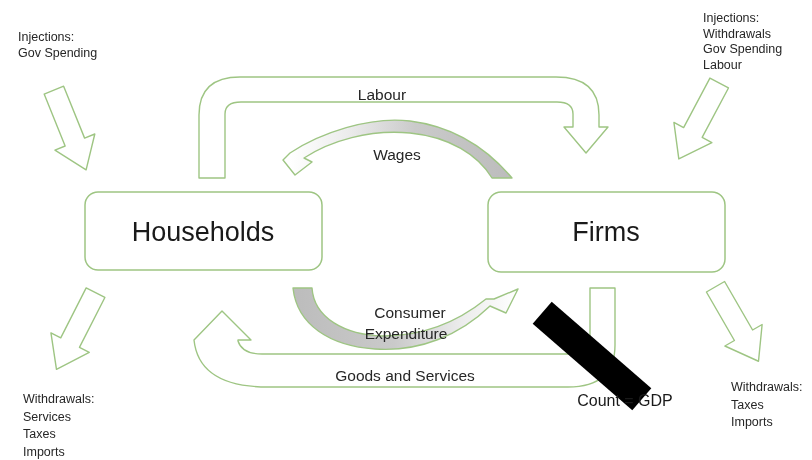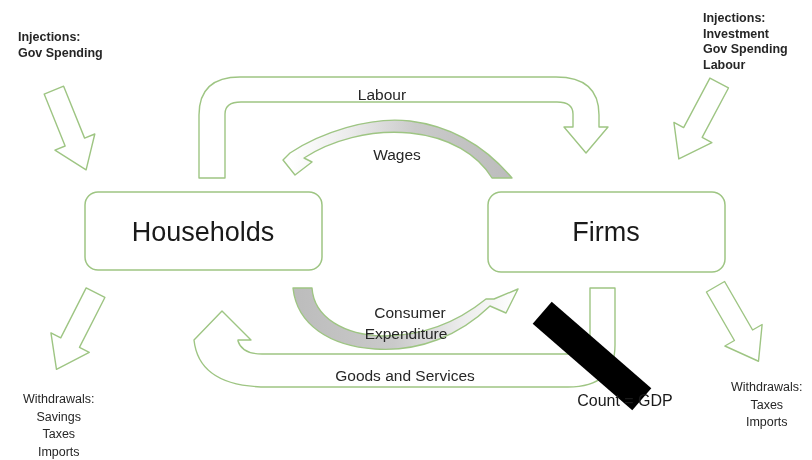--- a/index.html
+++ b/index.html
@@ -7,22 +7,22 @@
     position:relative;width:812px;height:460px;background:#ffffff;overflow:hidden;
     font-family:"Liberation Sans", sans-serif;
   }
   .stage svg{position:absolute;left:0;top:0;}
   .outline{fill:#ffffff;stroke:#9ec583;stroke-width:1.4;stroke-linejoin:round;}
   .box{fill:#ffffff;stroke:#9ec583;stroke-width:1.5;}
   .flow-label{font-family:"Liberation Sans",sans-serif;font-size:15.5px;fill:#262626;text-anchor:middle;}
   .box-label{font-family:"Liberation Sans",sans-serif;font-size:27px;fill:#1a1a1a;text-anchor:middle;}
   .gdp-label{font-family:"Liberation Sans",sans-serif;font-size:16px;fill:#1a1a1a;text-anchor:middle;}
   .corner-text{position:absolute;color:#262626;font-size:12.5px;white-space:nowrap;}
-  .lh-sm{line-height:15.5px;font-weight:bold;}
-  .lh-lg{line-height:17.5px;text-align:center;}
+  .lh-sm{line-height:15.5px;}
+  .lh-lg{line-height:17.5px;}
   .strike{fill:#000000;}
 </style>
 </head>
 <body>
 
 <div class="stage">
 
   <svg width="812" height="460" viewBox="0 0 812 460">
     <defs>
       <linearGradient id="wagesGrad" gradientUnits="userSpaceOnUse" x1="290" y1="160" x2="512" y2="178">
@@ -78,28 +78,28 @@
     <text class="gdp-label" x="625" y="406">Count = GDP</text>
   </svg>
 
   <div class="corner-text lh-sm" style="left:18px;top:30px;">
     <div>Injections:</div>
     <div>Gov Spending</div>
   </div>
 
   <div class="corner-text lh-sm" style="left:703px;top:11px;">
     <div>Injections:</div>
-    <div>Investment</div>
+    <div>Withdrawals</div>
     <div>Gov Spending</div>
     <div>Labour</div>
   </div>
 
   <div class="corner-text lh-lg" style="left:23px;top:391px;">
     <div>Withdrawals:</div>
-    <div>Savings</div>
+    <div>Services</div>
     <div>Taxes</div>
     <div>Imports</div>
   </div>
 
   <div class="corner-text lh-lg" style="left:731px;top:379px;">
     <div>Withdrawals:</div>
     <div>Taxes</div>
     <div>Imports</div>
   </div>
 

